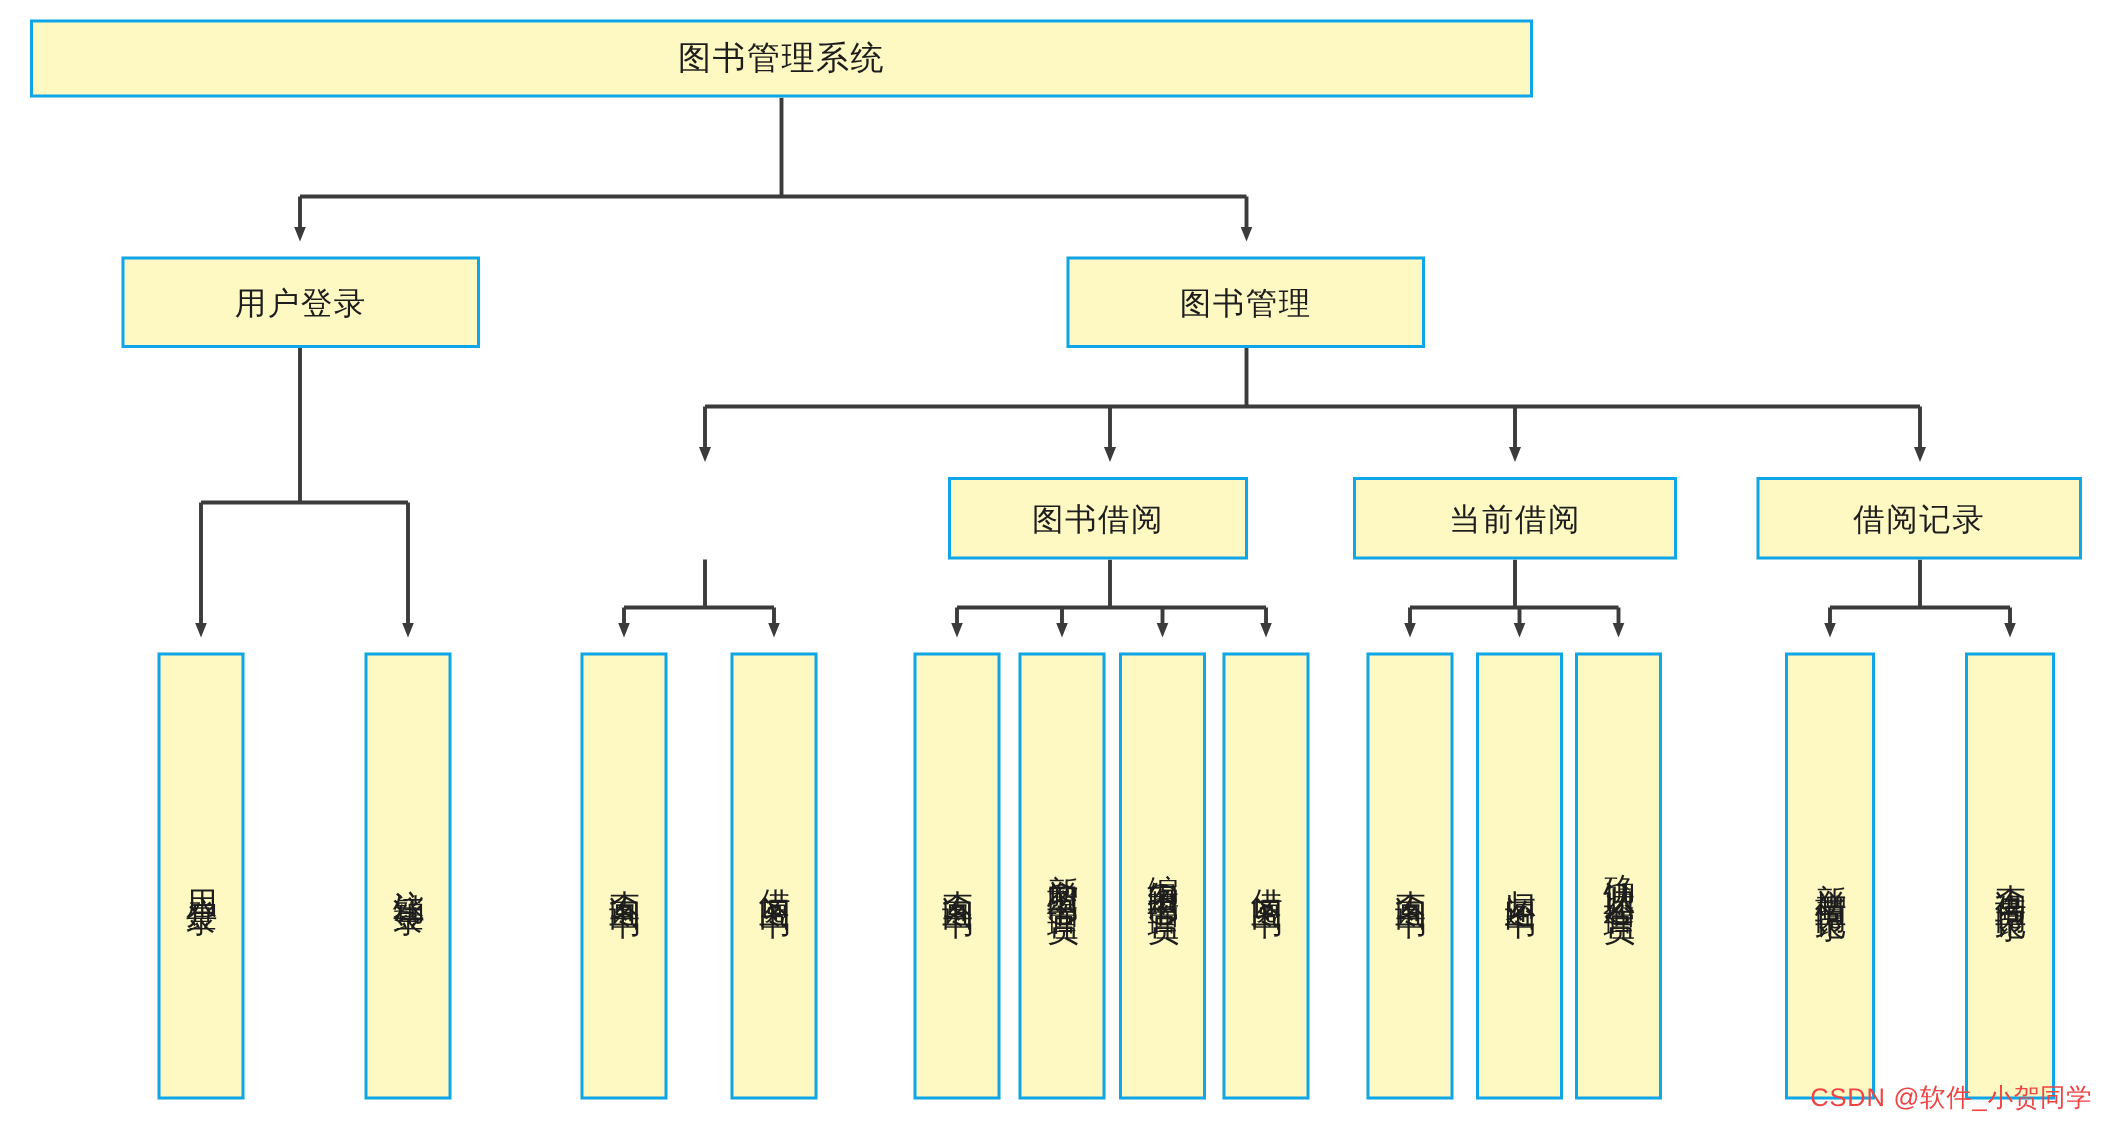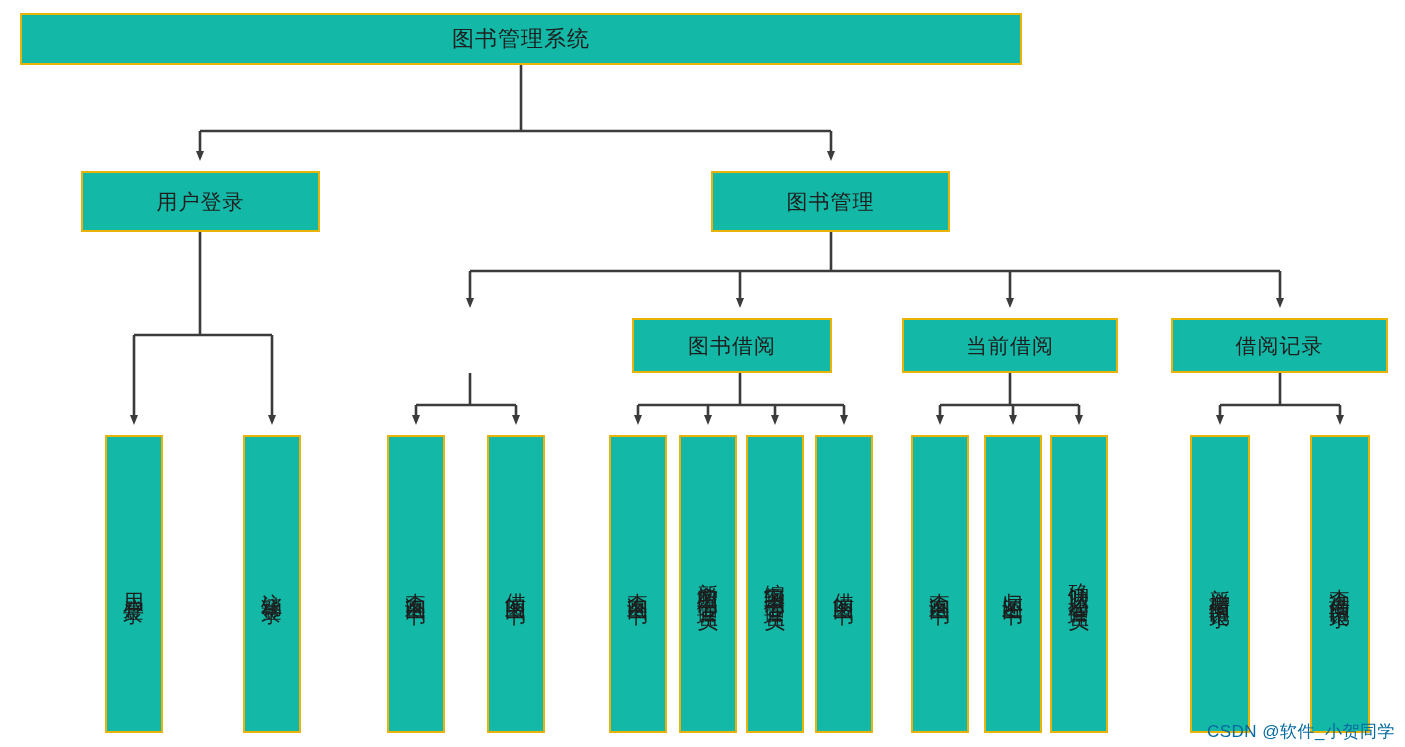--- a/index.html
+++ b/index.html
@@ -8,22 +8,22 @@
     background:#ffffff;
     font-family:"Liberation Sans","DejaVu Sans",sans-serif;
     overflow:hidden;
   }
   #stage{position:relative;width:1405px;height:747px;}
   svg#wires{position:absolute;left:0;top:0;width:1405px;height:747px;}
 
   .node{
     position:absolute;
     box-sizing:border-box;
-    background:#14b8a6;
-    border:2px solid #eab308;
+    background:#fef9c3;
+    border:2px solid #0ea5e9;
     display:flex;
     align-items:center;
     justify-content:center;
     color:#1d1d1d;
   }
   .node.h{font-size:21px;letter-spacing:1px;}
   .node.root{font-size:22px;letter-spacing:1px;}
   .node.v{
     writing-mode:vertical-rl;
     text-orientation:upright;
@@ -35,21 +35,21 @@
   .node.v .vtxt{
     writing-mode:vertical-rl;
     text-orientation:upright;
     white-space:nowrap;
     letter-spacing:4px;
   }
   .wm{
     position:absolute;
     right:10px;bottom:4px;
     font-size:17px;
-    color:#0369a1;
+    color:#ef4444;
     letter-spacing:0.5px;
     white-space:nowrap;
     pointer-events:none;
   }
 </style>
 </head>
 <body>
 
 <div id="stage">
 

